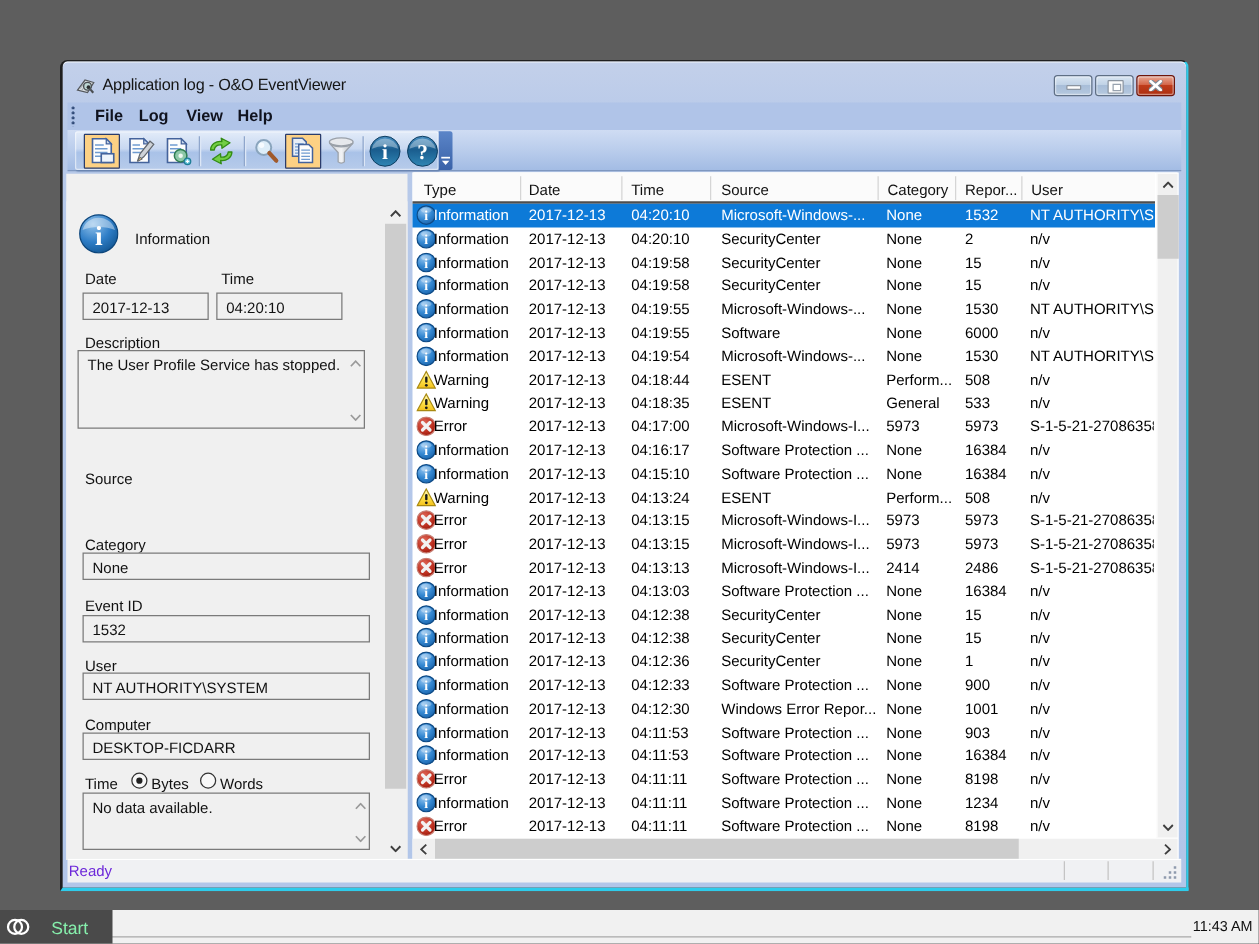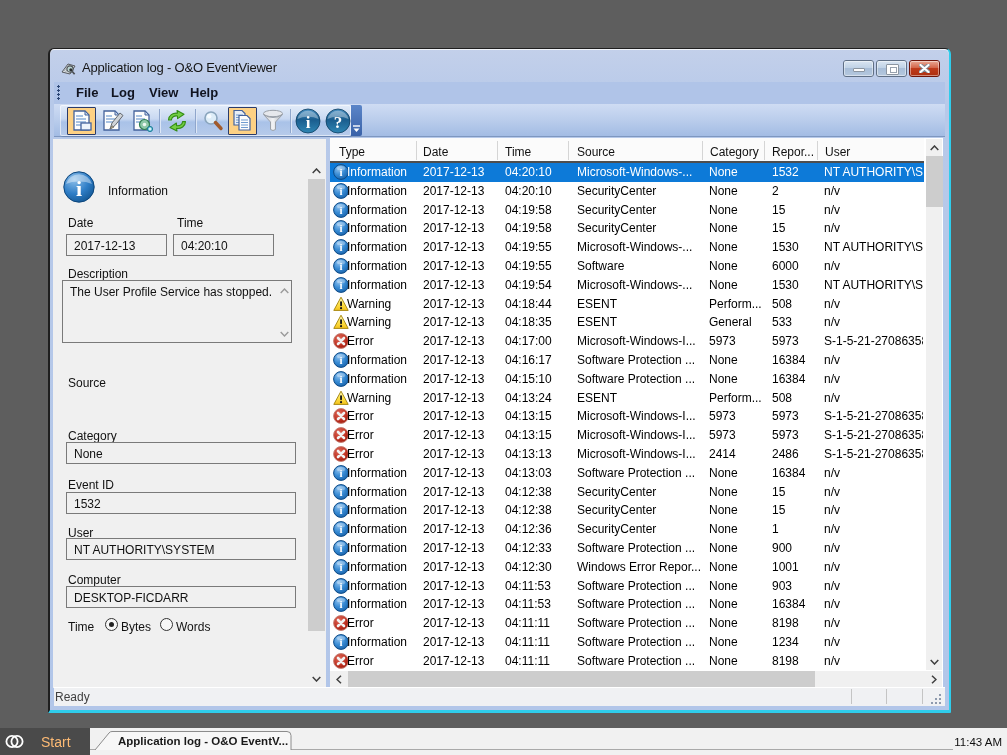--- a/index.html
+++ b/index.html
@@ -74,27 +74,27 @@
 .c4{left:379px;width:56px}
 .c5{left:442px;width:46px}
 .c6{left:494px;width:99px}
 #tvsb{position:absolute;right:0;top:1px;width:17px;height:531px;background:#f0f0f0;border-left:1px solid #fff}
 #tvsb .btn{position:absolute;left:0;width:17px;height:17px;display:flex;align-items:center;justify-content:center}
 #thsb{position:absolute;left:0;bottom:0;width:612px;height:17px;background:#f0f0f0}
 #thsb .btn{position:absolute;top:0;width:17px;height:17px;display:flex;align-items:center;justify-content:center}
 #thsb .thumb{position:absolute;top:0;left:18px;width:467px;height:17px;background:#cdcdcd}
 
 #status{position:absolute;left:4px;right:4px;bottom:4px;height:19px;background:#f0f1f3;box-shadow:inset 0 1px 0 #fff}
-#status .txt{position:absolute;left:1px;top:3px;font-size:12px;color:#404040}
+#status .txt{position:absolute;left:1px;top:3px;font-size:12px;color:#6d28d9}
 #status .s1{position:absolute;top:2px;width:1px;height:15px;background:#c4c4c4}
 #status .gripper{position:absolute;right:3px;bottom:3px;width:12px;height:12px}
 
 #taskbar{position:absolute;left:0;bottom:0;width:1007px;height:27px;background:#f1f1f1}
 #startbtn{position:absolute;left:0;top:0;width:90px;height:27px;background:#4a4a4a}
-#startbtn .lbl{position:absolute;left:41px;top:6px;font-size:14px;color:#fdba74}
+#startbtn .lbl{position:absolute;left:41px;top:6px;font-size:14px;color:#86efac}
 #tabline{position:absolute;left:0;top:21px;width:953px;height:1px;background:#a9a9a9}
 #ttab{position:absolute;left:95px;top:3px;width:198px;height:19px}
 #ttab svg{position:absolute;left:0;top:0}
 #ttab .lbl{position:absolute;left:23px;top:3.5px;font-size:11.5px;font-weight:bold;color:#1a1a1a;white-space:nowrap}
 #clock{position:absolute;right:5px;top:8px;font-size:11.5px;color:#101010}
 </style></head>
 <body>
 <div id="stage">
 <div id="win">
   <div id="menubar">
@@ -298,20 +298,28 @@
 <div class="plabel" style="left:15px;top:366px">User</div>
 <div class="pbox" style="left:13px;top:377px;width:230px;height:22px">NT AUTHORITY\SYSTEM</div>
 <div class="plabel" style="left:15px;top:413px">Computer</div>
 <div class="pbox" style="left:13px;top:425px;width:230px;height:22px">DESKTOP-FICDARR</div>
 <div class="plabel" style="left:15px;top:460px">Time</div>
 <div class="abs" style="left:52px;top:457px;width:13px;height:13px;border:1px solid #333;border-radius:50%;background:#f8f8f8"></div>
 <div class="abs" style="left:56px;top:461px;width:5px;height:5px;border-radius:50%;background:#222"></div>
 <div class="plabel" style="left:68px;top:460px">Bytes</div>
 <div class="abs" style="left:107px;top:457px;width:13px;height:13px;border:1px solid #333;border-radius:50%;background:#f8f8f8"></div>
 <div class="plabel" style="left:123px;top:460px">Words</div>
+<div class="pbox" style="left:13px;top:473px;width:230px;height:46px">No data available.
+  <div class="abs" style="right:2px;top:2px"><svg width="9" height="6" viewBox="0 0 9 6">
+                <path d="M0.7 5 L4.5 1 L8.3 5" fill="none" stroke="#9a9a9a" stroke-width="1.4"></path>
+              </svg></div>
+  <div class="abs" style="right:2px;bottom:2px"><svg width="9" height="6" viewBox="0 0 9 6">
+                <path d="M0.7 1 L4.5 5 L8.3 1" fill="none" stroke="#9a9a9a" stroke-width="1.4"></path>
+              </svg></div>
+</div>
 <div class="vsb" style="right:1px;top:1px;width:17px;height:525px">
   <div class="btn" style="top:0">
               <svg width="9" height="6" viewBox="0 0 9 6">
                 <path d="M0.7 5 L4.5 1 L8.3 5" fill="none" stroke="#3f3f3f" stroke-width="1.5"></path>
               </svg>
             </div>
   <div class="thumb" style="top:17px;height:452px"></div>
   <div class="btn" style="bottom:0">
               <svg width="9" height="6" viewBox="0 0 9 6">
                 <path d="M0.7 1 L4.5 5 L8.3 1" fill="none" stroke="#3f3f3f" stroke-width="1.5"></path>
@@ -944,20 +952,14 @@
 </div>
 <div id="taskbar">
   <div id="tabline"></div>
   <div id="startbtn">
     <svg style="position:absolute;left:5px;top:5px" width="19" height="17" viewBox="0 0 19 17">
       <circle cx="7" cy="8.5" r="5.6" fill="none" stroke="#fff" stroke-width="1.8"></circle>
       <circle cx="12" cy="8.5" r="5.6" fill="none" stroke="#fff" stroke-width="1.8"></circle>
     </svg>
     <span class="lbl">Start</span>
   </div>
-  <div id="ttab">
-    <svg width="200" height="19" viewBox="0 0 200 19">
-          <path d="M0 19 L14 2 Q15 0.5 17 0.5 L192 0.5 Q196 0.5 196 4.5 L196 19" fill="#f7f7f7" stroke="#8c8c8c" stroke-width="1"></path>
-        </svg>
-    <span class="lbl">Application log - O&amp;O EventV...</span>
-  </div>
   <div id="clock">11:43 AM</div>
 </div>
 </div>
 </body></html>

